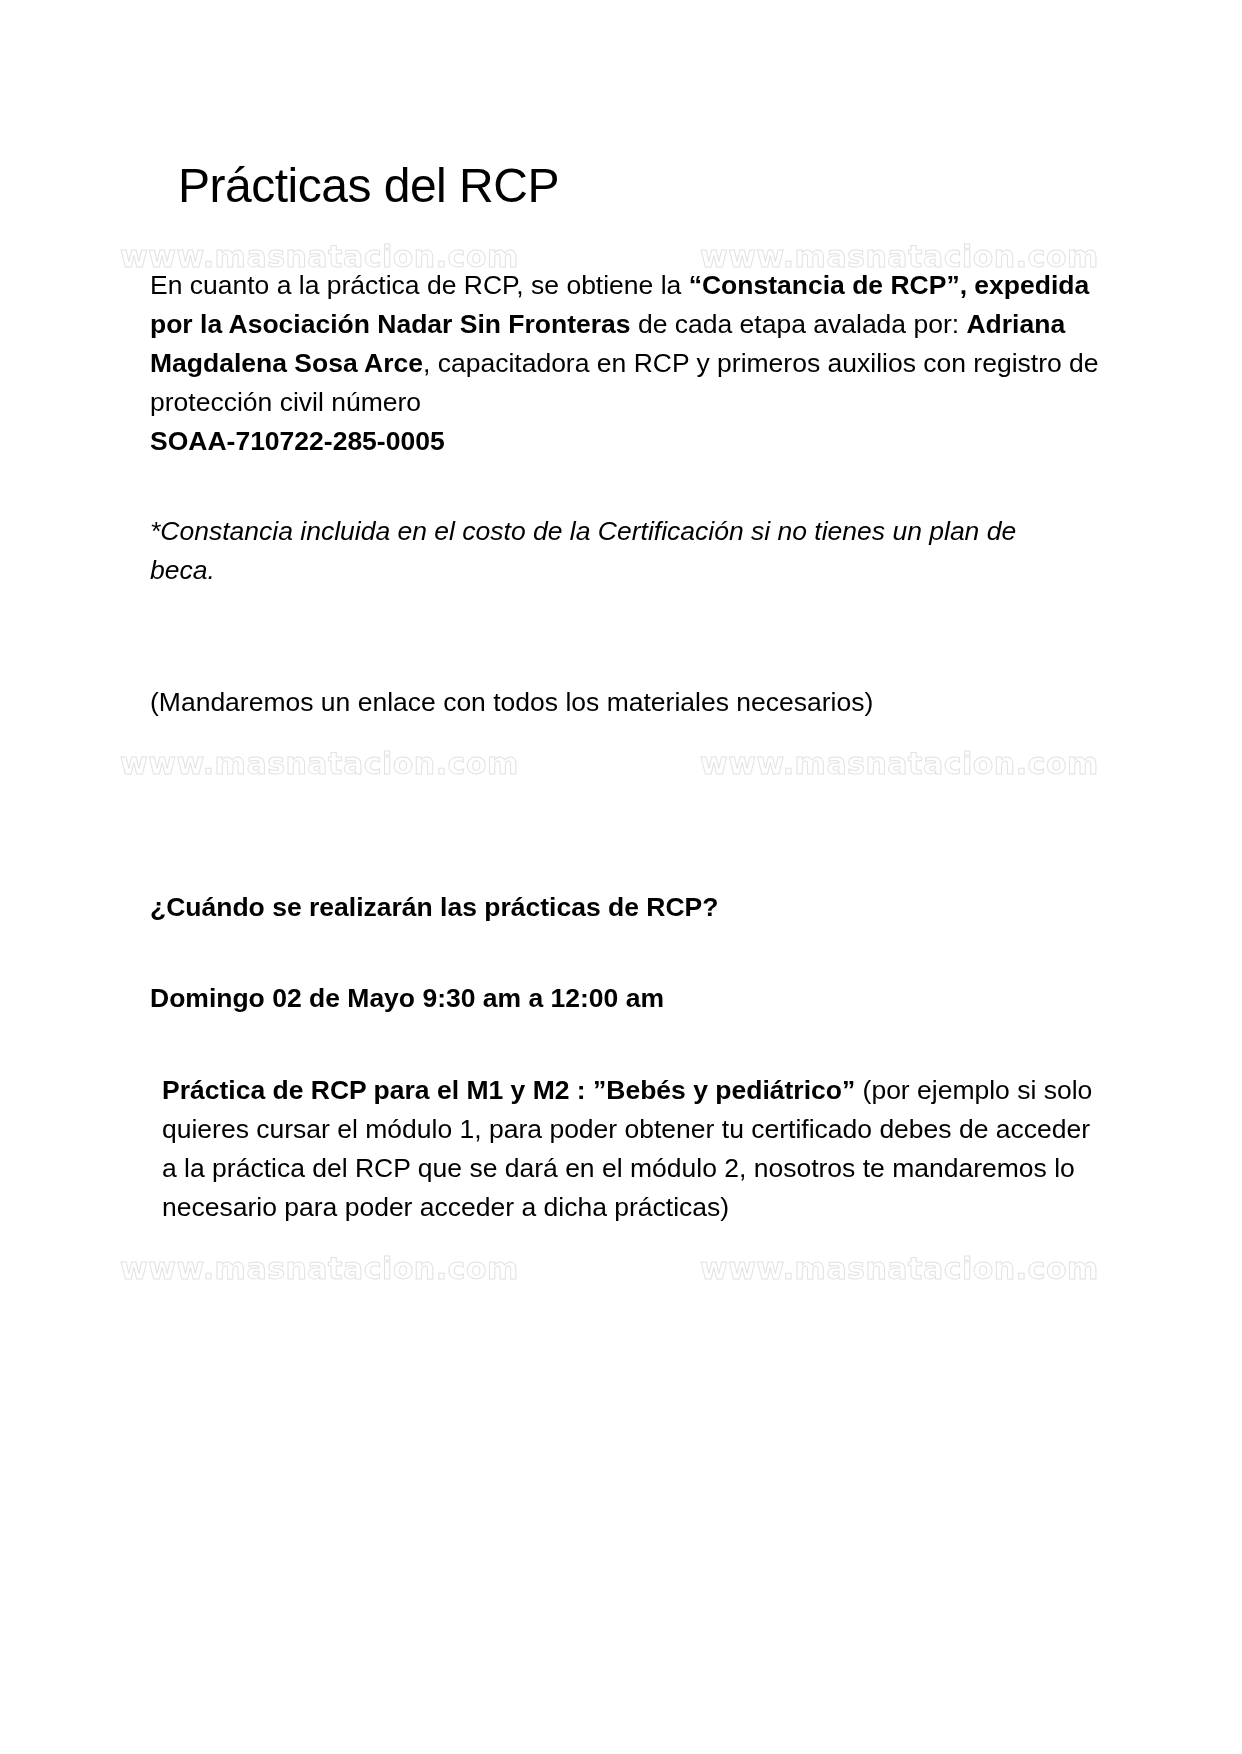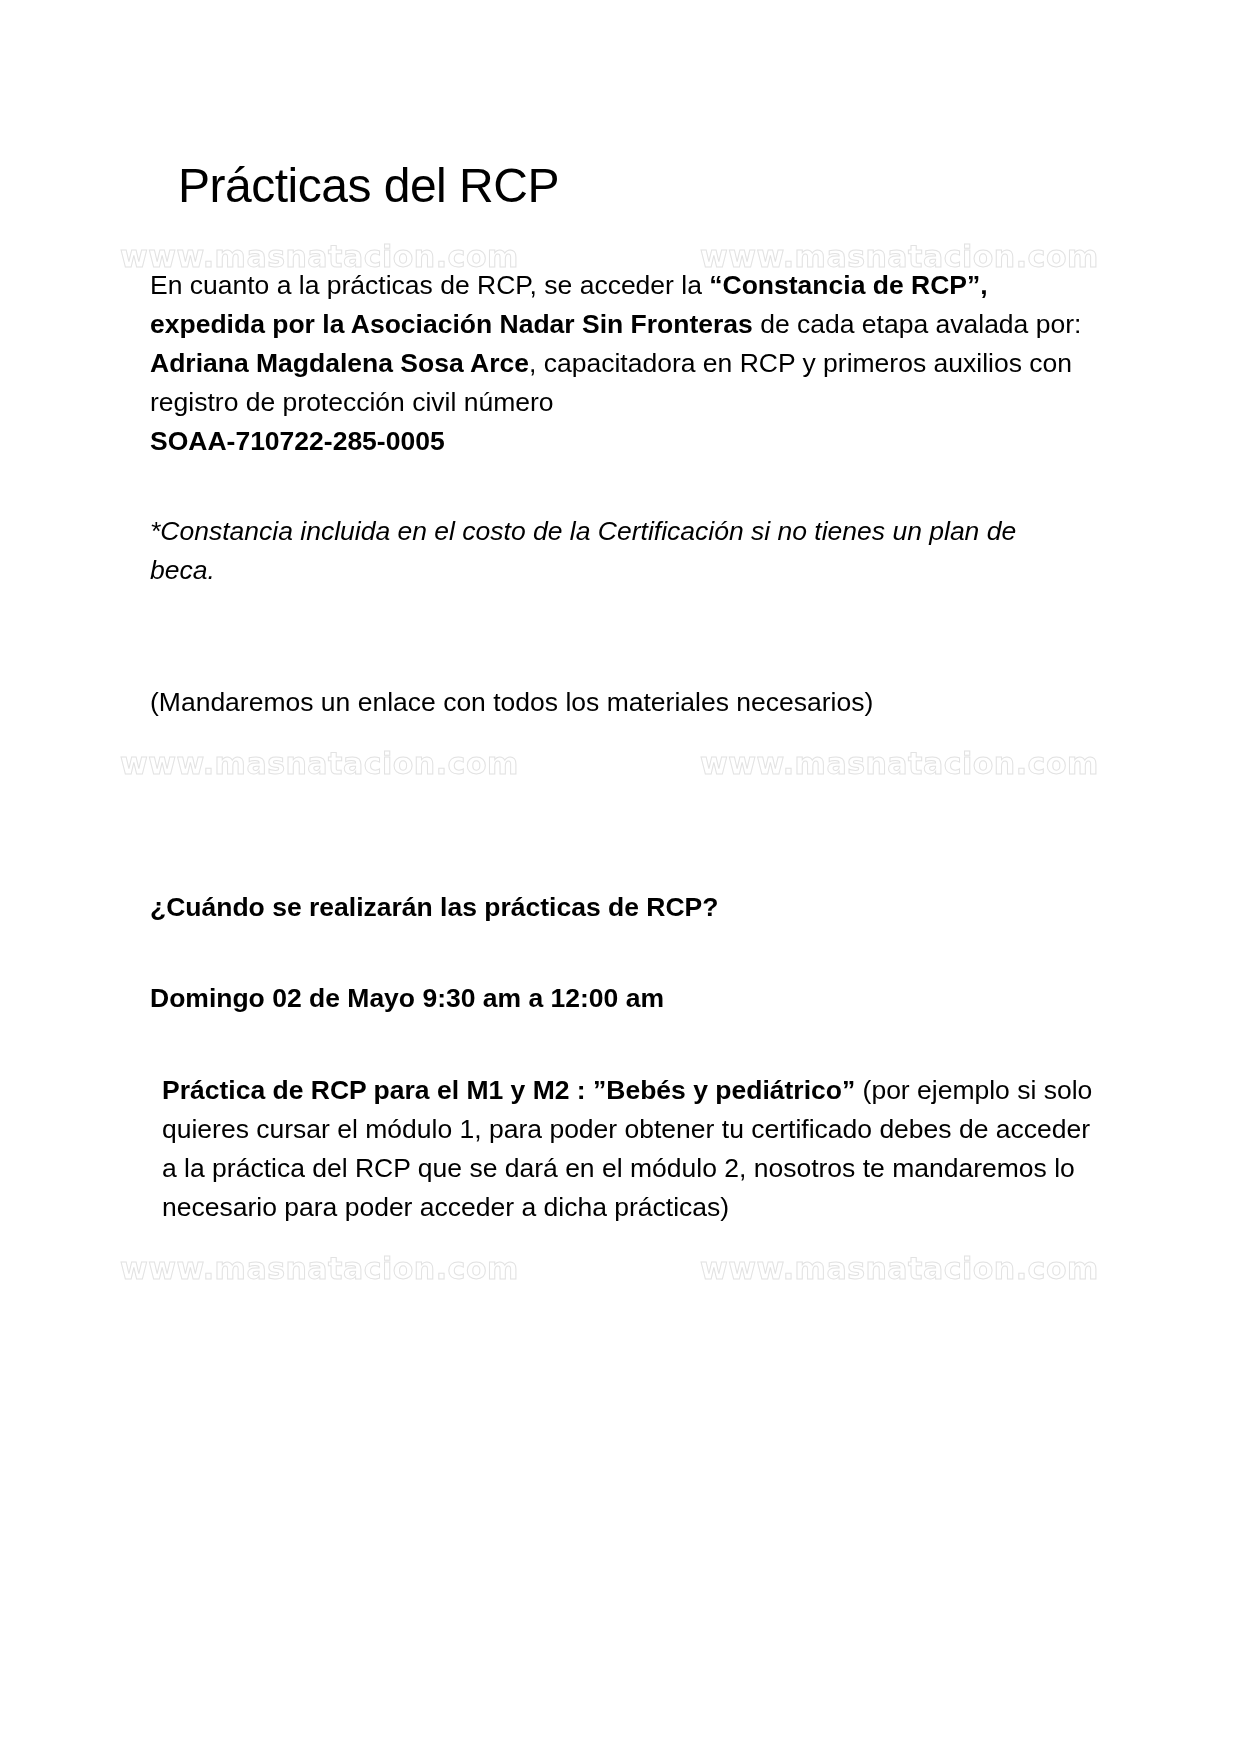--- a/index.html
+++ b/index.html
@@ -78,21 +78,21 @@
 
   <div class="wm l l1">www.masnatacion.com</div>
   <div class="wm r r1">www.masnatacion.com</div>
   <div class="wm l l2">www.masnatacion.com</div>
   <div class="wm r r2">www.masnatacion.com</div>
   <div class="wm l l3">www.masnatacion.com</div>
   <div class="wm r r3">www.masnatacion.com</div>
 
   <h1 class="title">Prácticas del RCP</h1>
 
-  <p class="para p1"><span>En cuanto a la prácticas de RCP, se acceder la </span><b>“Constancia de RCP”, expedida por la Asociación Nadar Sin Fronteras</b><span> de cada etapa avalada por: </span><b>Adriana Magdalena Sosa Arce</b><span>, capacitadora en RCP y primeros auxilios con registro de protección civil número </span><br><b>SOAA-710722-285-0005</b></p>
+  <p class="para p1"><span>En cuanto a la práctica de RCP, se obtiene la </span><b>“Constancia de RCP”, expedida por la Asociación Nadar Sin Fronteras</b><span> de cada etapa avalada por: </span><b>Adriana Magdalena Sosa Arce</b><span>, capacitadora en RCP y primeros auxilios con registro de protección civil número </span><br><b>SOAA-710722-285-0005</b></p>
 
   <p class="para note">*Constancia incluida en el costo de la Certificación si no tienes un plan de beca.</p>
 
   <p class="para p2"><br><span>(Mandaremos un enlace con todos los materiales necesarios)</span></p>
 
   <p class="para p3"><b>¿Cuándo se realizarán las prácticas de RCP?</b></p>
 
   <p class="para p4"><b>Domingo 02 de Mayo 9:30 am a 12:00 am</b></p>
 
   <p class="para p5"><b>Práctica de RCP para el M1 y M2 : ”Bebés y pediátrico”</b><span> (por ejemplo si solo quieres cursar el módulo 1, para poder obtener tu certificado debes de acceder a la práctica del RCP que se dará en el módulo 2, nosotros te mandaremos lo necesario para poder acceder a dicha prácticas)</span></p>

